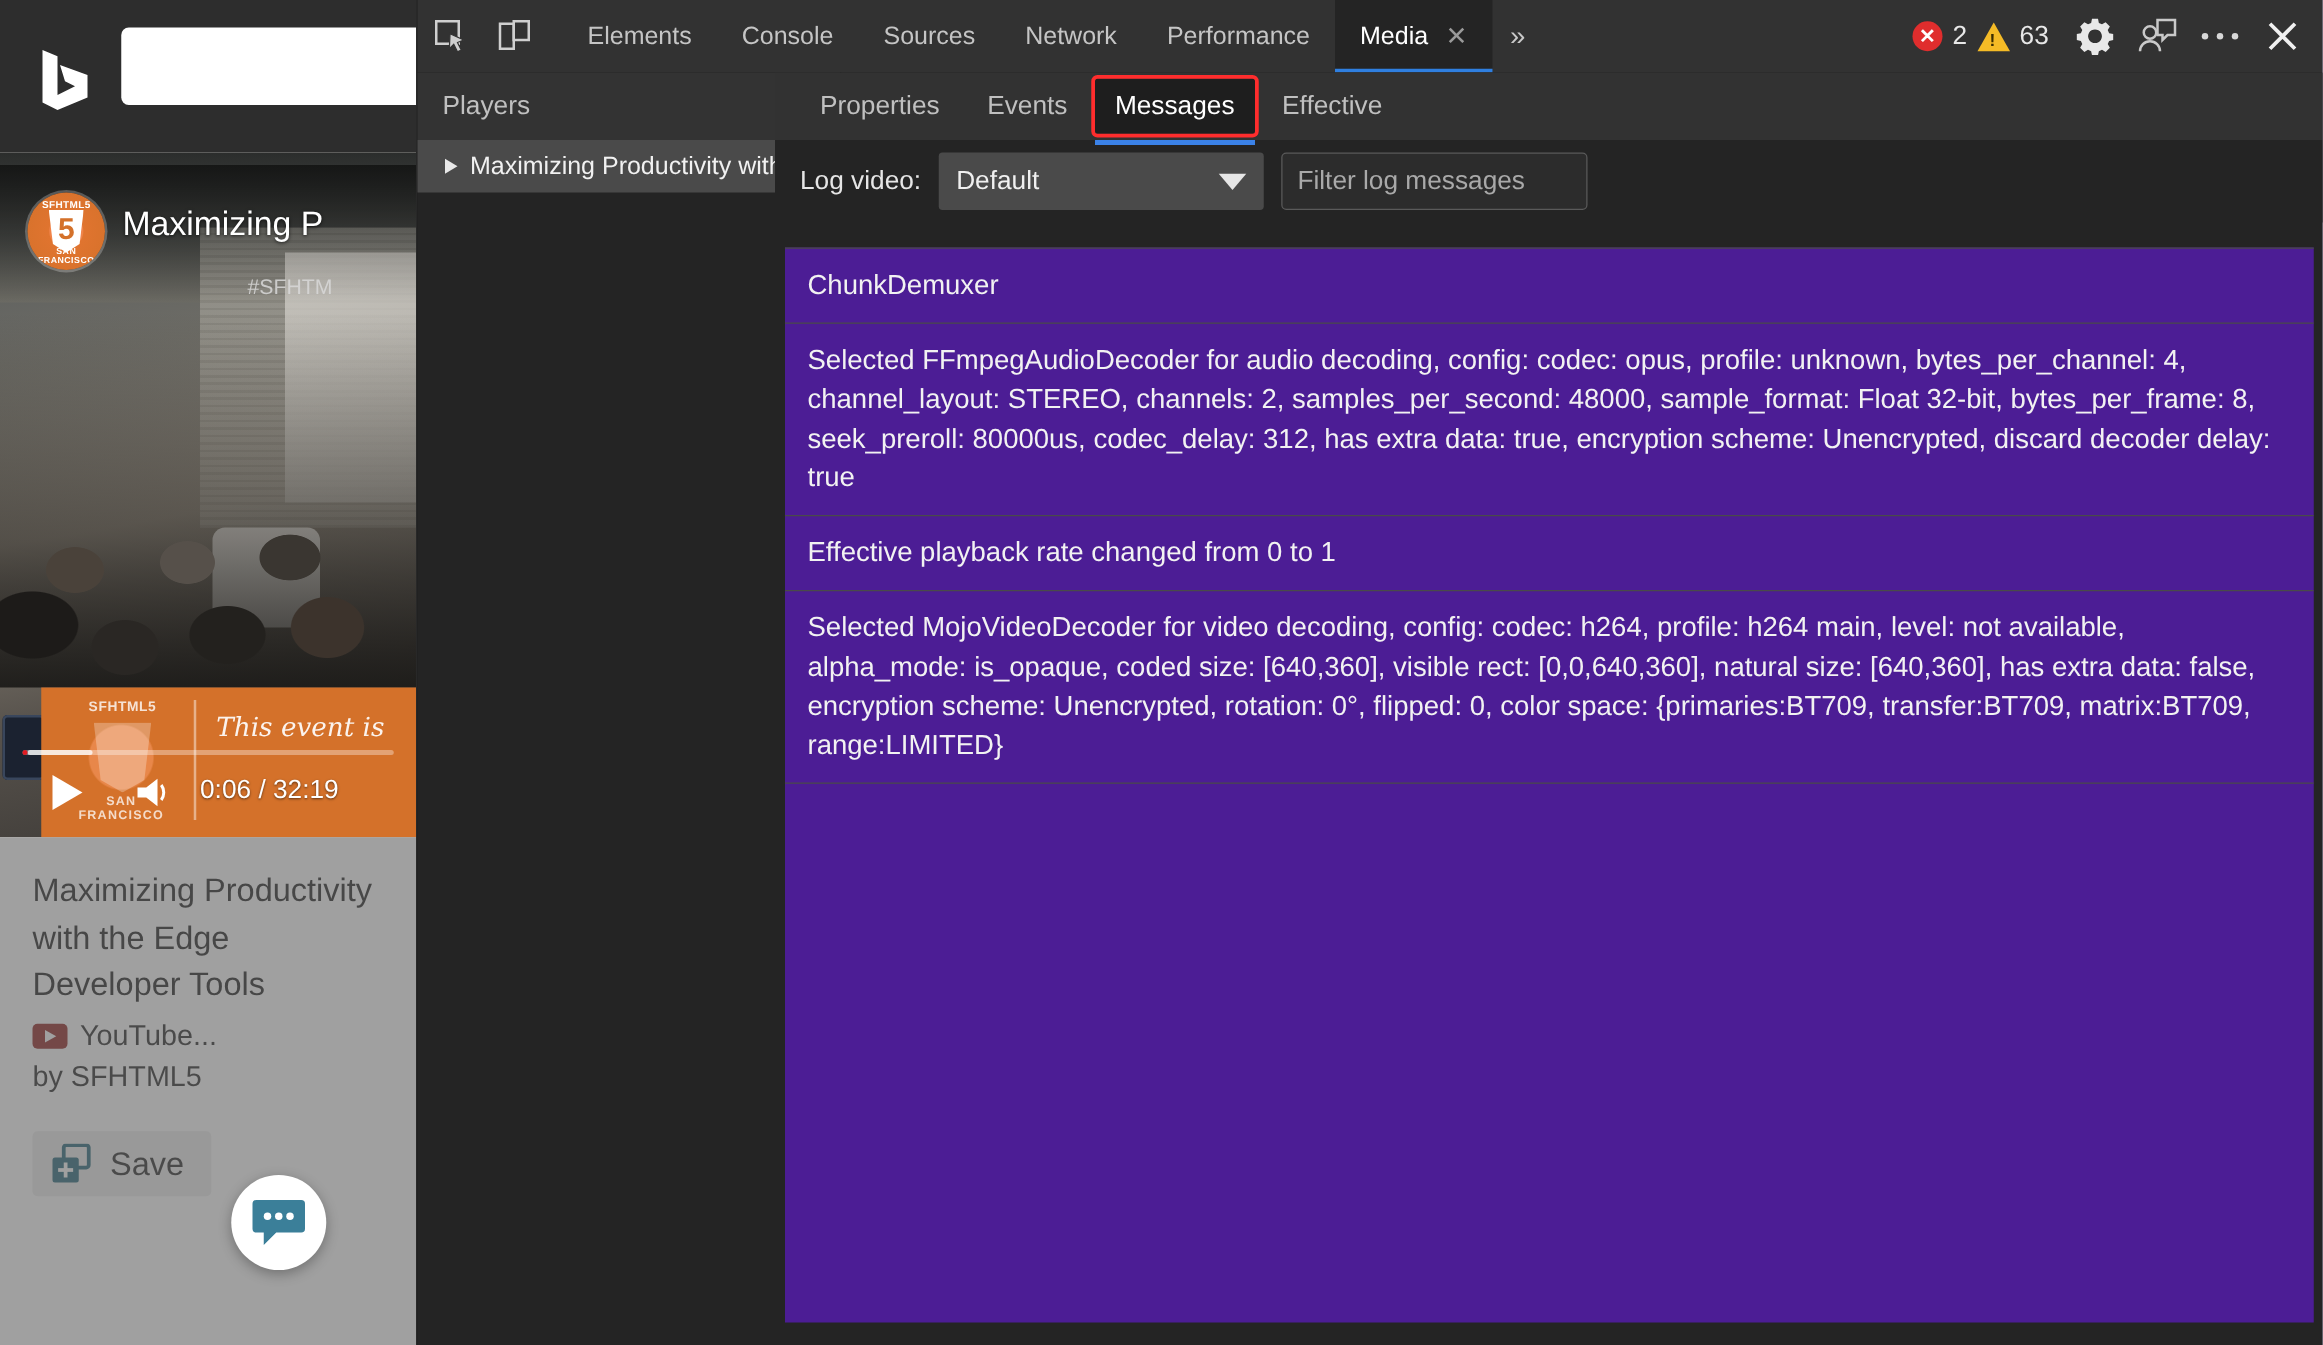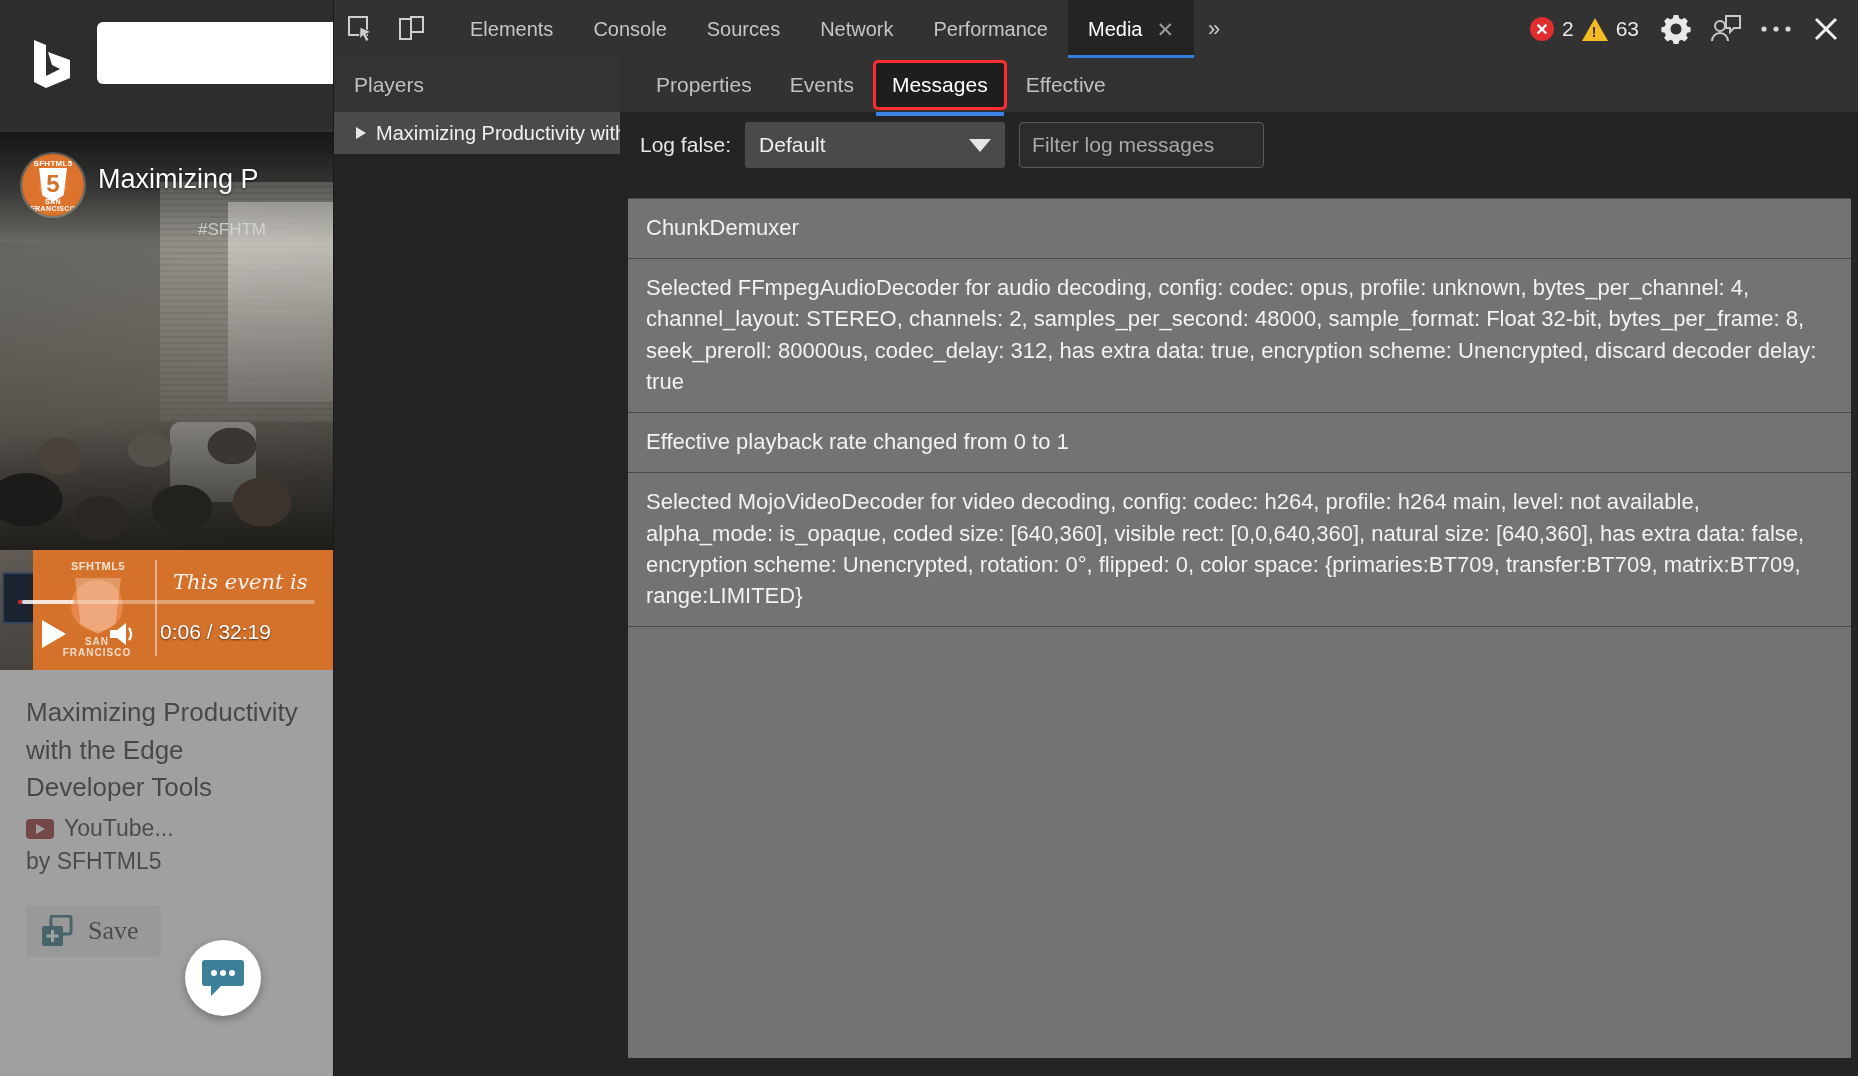--- a/index.html
+++ b/index.html
@@ -203,21 +203,21 @@
     content: ""; position: absolute; left: 10px; top: 5px;
     border-left: 9px solid #fff;
     border-top: 5px solid transparent;
     border-bottom: 5px solid transparent;
   }
   #video-source-text { font-size: 23px; color: #1f1f1f; }
   #video-byline { margin-top: 6px; font-size: 23px; color: #1f1f1f; }
   #save-button {
     margin-top: 30px; display: inline-flex; align-items: center; gap: 14px;
     padding: 10px 22px 10px 14px; border-radius: 4px;
-    background: #ececec; cursor: pointer; font-family: Liberation Serif, serif;
+    background: #ececec; cursor: pointer;
   }
   #save-icon { width: 34px; height: 32px; flex: none; }
   #save-label { font-size: 26px; color: #1f1f1f; }
 
   
   #bing-dim {
     position: absolute; left: 0; top: 670px; width: 333px; height: 406px;
     background: rgba(102,102,102,.62); pointer-events: none;
   }
   #chat-fab {
@@ -362,21 +362,21 @@
     border: 1px solid #5a5a5a; border-radius: 4px;
     color: #f0f0f0; font-size: 21px; padding: 0 12px;
     font-family: "Liberation Sans", sans-serif; outline: none;
   }
   #filter-input::placeholder { color: #a9a9a9; }
 
   
   #message-list {
     position: absolute; left: 8px; top: 140px;
     width: 1223px; height: 860px;
-    background: #737373;
+    background: #4c1d95;
     border-top: 1px solid #4a4a4a;
     overflow: hidden;
   }
   .message-row {
     border-bottom: 1px solid #4a4a4a;
     padding: 13px 18px 15px 18px;
     color: #f2f2f2; font-size: 22px; line-height: 1.42;
     word-break: break-word;
   }
 </style>
@@ -561,21 +561,21 @@
         </div>
         <div class="sub-tab active highlighted">
           <span>Messages</span>
         </div>
         <div class="sub-tab">
           <span>Effective</span>
         </div>
       </div>
 
       <div id="filter-row">
-        <div id="log-level-label">Log false:</div>
+        <div id="log-level-label">Log video:</div>
         <div id="log-level-select">
           <span id="log-level-value">Default</span>
           <span id="log-level-caret"></span>
         </div>
         <input id="filter-input" type="text" placeholder="Filter log messages" style="">
       </div>
 
       <div id="message-list">
         <div class="message-row">ChunkDemuxer</div>
         <div class="message-row">Selected FFmpegAudioDecoder for audio decoding, config: codec: opus, profile: unknown, bytes_per_channel: 4, channel_layout: STEREO, channels: 2, samples_per_second: 48000, sample_format: Float 32-bit, bytes_per_frame: 8, seek_preroll: 80000us, codec_delay: 312, has extra data: true, encryption scheme: Unencrypted, discard decoder delay: true</div>

